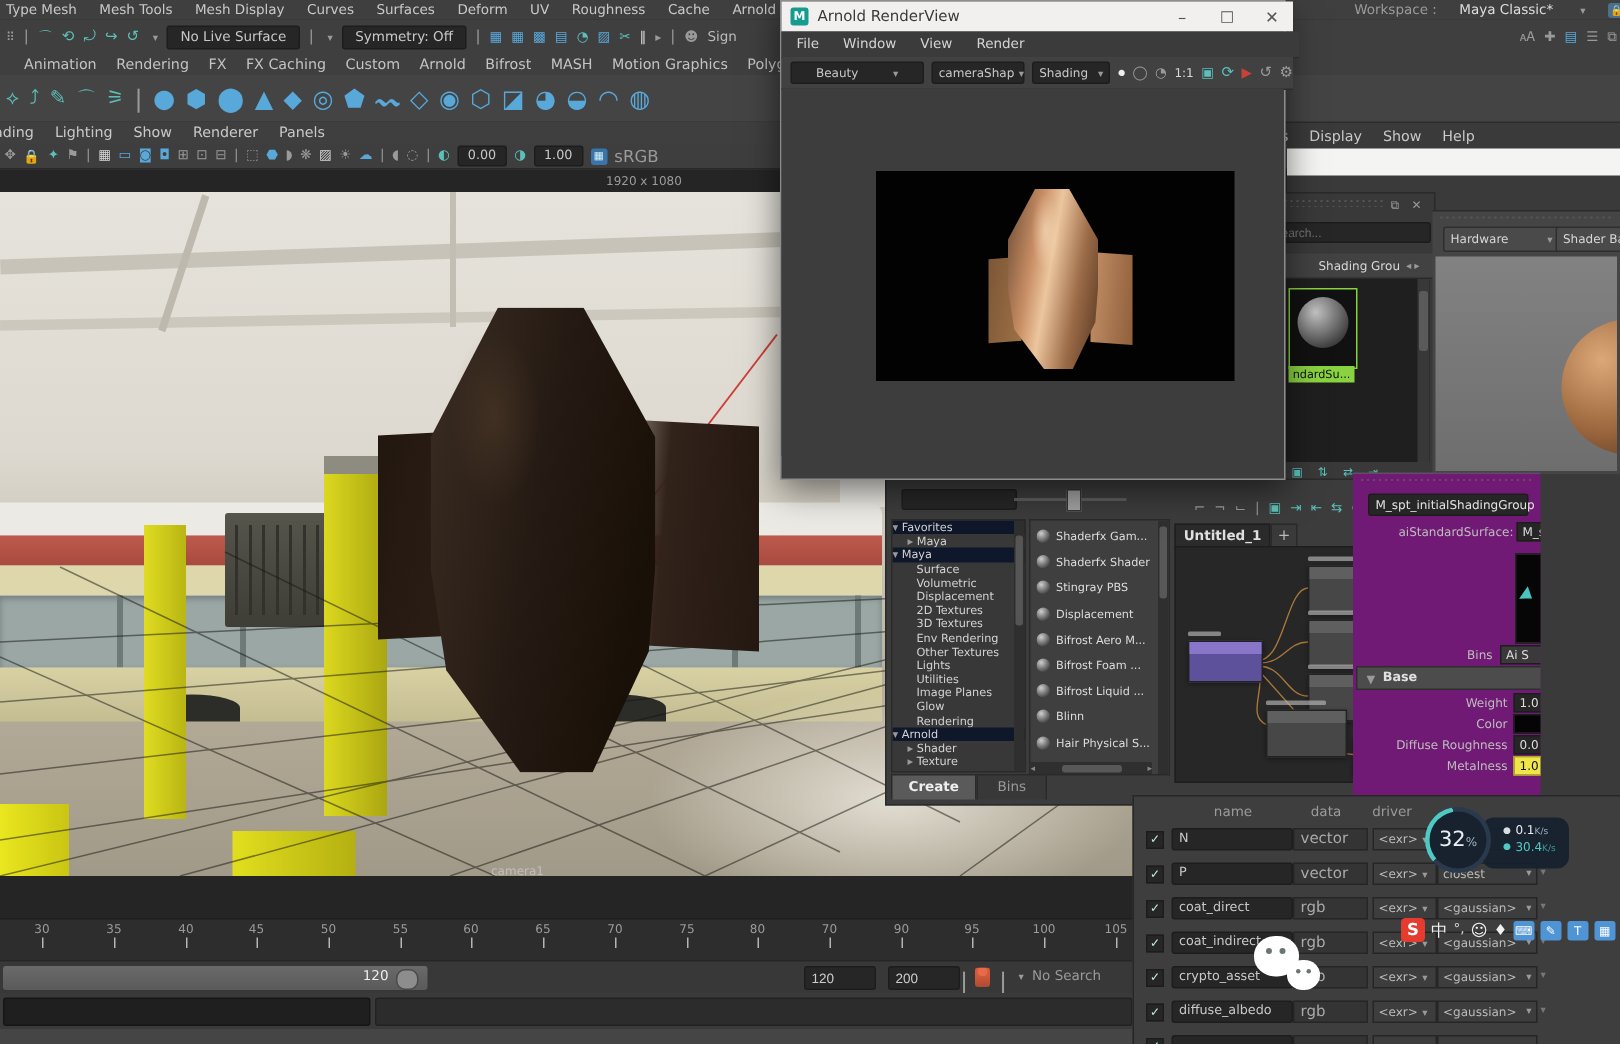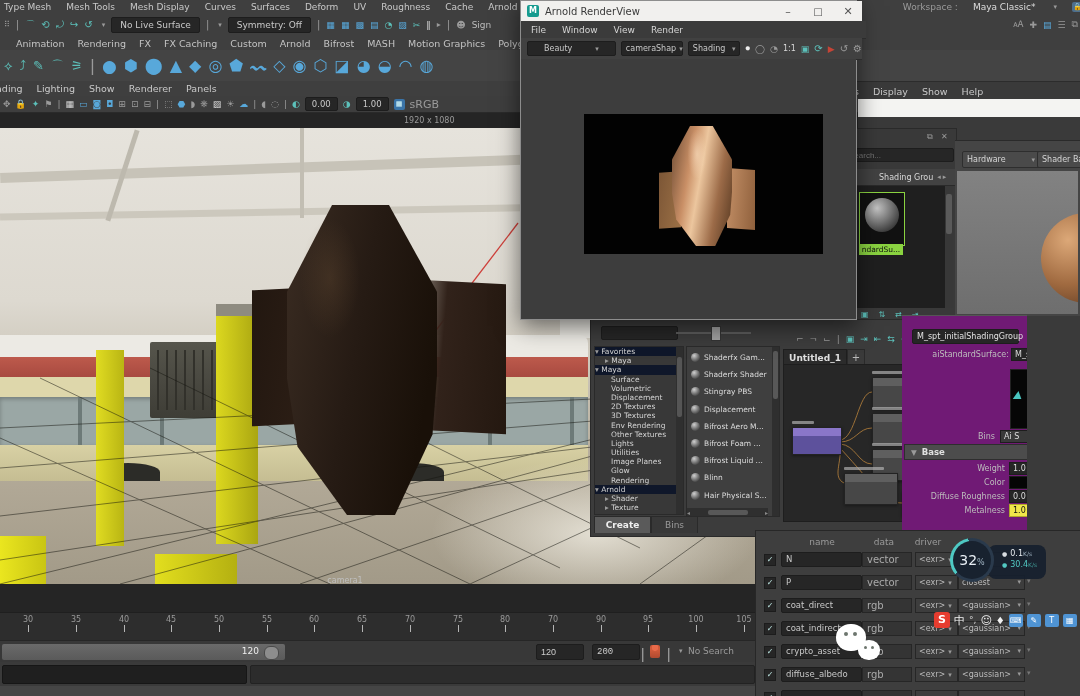--- a/index.html
+++ b/index.html
@@ -602,21 +602,21 @@
   <span class="tick" style="left:636px;top:2px">95</span>
   <span class="tick" style="left:684px;top:2px">100</span>
   <span class="tick" style="left:732px;top:2px">105</span>
 </div>
 <div class="abs row" style="left:0;top:640px;width:755px;height:22px;background:#383838;border-top:1px solid #262626;z-index:5;gap:8px;overflow:hidden">
   <div class="abs" style="left:2px;top:3px;width:283px;height:16px;background:linear-gradient(#6a6a6a,#5a5a5a);border-radius:2px">
     <span class="abs t9" style="right:26px;top:2px;color:#eee">120</span>
     <span class="abs" style="right:6px;top:2px;width:13px;height:12px;background:#8d8d8d;border-radius:6px;border:1px solid #4a4a4a"></span>
   </div>
   <input class="abs fld t9" readonly="" style="left: 536px; top: 3px; width: 38px; height: 14px; padding: 0px 4px; outline: none; text-align: left; color: rgb(204, 204, 204);" value="120">
-  <input class="abs fld t9" readonly="" style="left: 592px; top: 3px; width: 38px; height: 14px; padding: 0px 4px; outline: none; color: rgb(204, 204, 204); font-family: Liberation Mono, monospace;" value="200">
+  <input class="abs fld t9" readonly="" style="left: 592px; top: 3px; width: 38px; height: 14px; padding: 0px 4px; outline: none; color: rgb(204, 204, 204);" value="200">
   <span class="abs dim" style="left:640px;top:4px">|</span>
   <span class="abs" style="left:650px;top:4px;width:10px;height:13px;background:radial-gradient(circle at 50% 20%,#e86a4a 0 3px,transparent 3.5px),linear-gradient(#d05a3a 40%,#b04a30);border-radius:2px"></span>
   <span class="abs dim" style="left:666px;top:4px">|</span>
   <span class="abs caret" style="left:676px;top:6px">▾</span>
   <span class="abs t9 dim" style="left:688px;top:5px;white-space:nowrap">No Search</span>
 </div>
 <div class="abs" style="left:0;top:662px;width:755px;height:24px;background:#3a3a3a;z-index:5">
   <div class="abs" style="left:2px;top:3px;width:243px;height:17px;background:#1f1f1f;border:1px solid #161616;border-radius:2px"></div>
   <div class="abs" style="left:250px;top:3px;width:503px;height:17px;background:#2c2c2c;border:1px solid #222;border-radius:2px"></div>
 </div>

